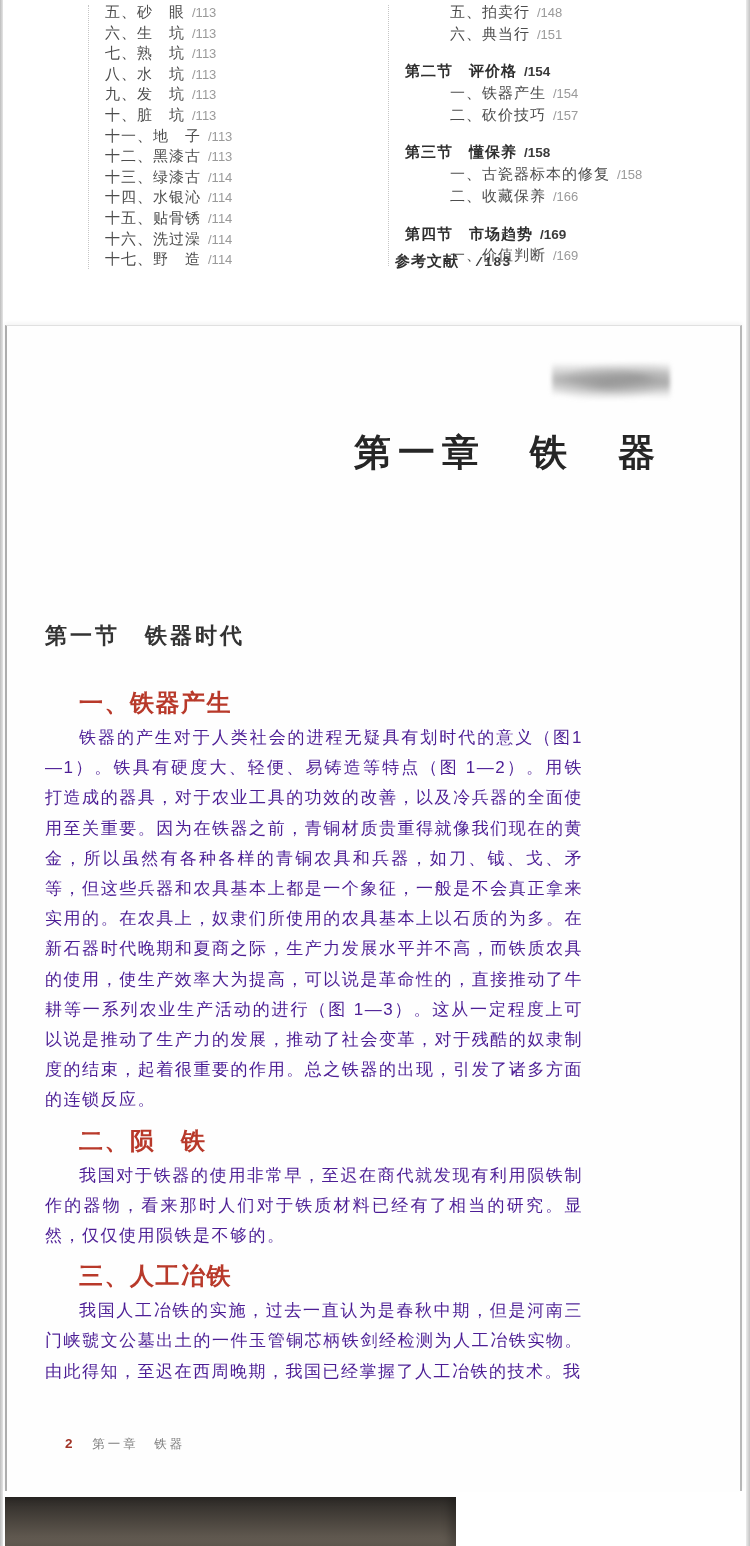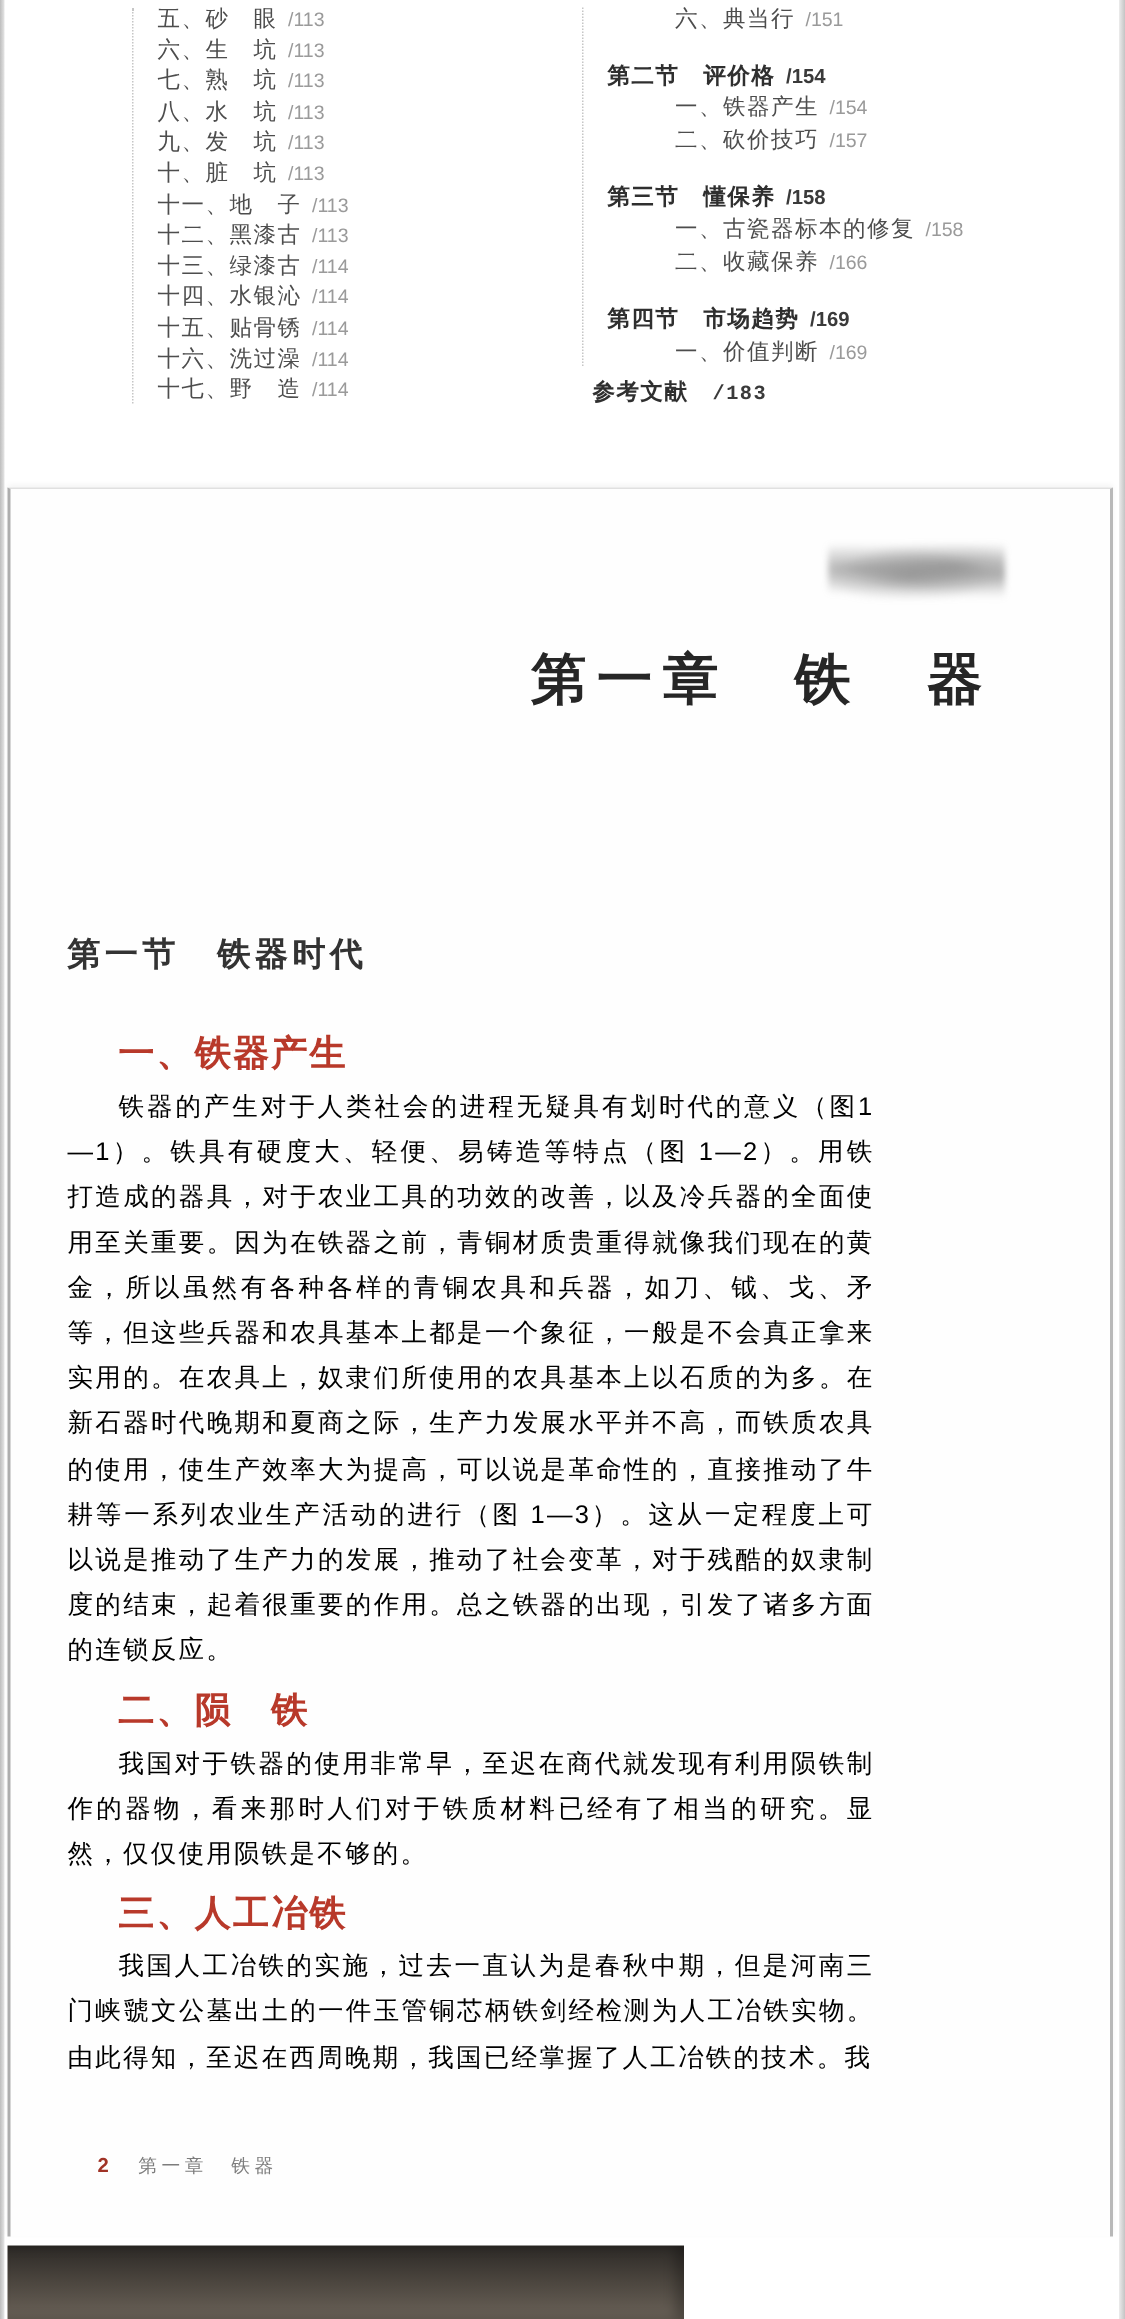--- a/index.html
+++ b/index.html
@@ -63,21 +63,21 @@
   }
 
   .subsections { position:absolute; left:38px; top:352px; width:538px; }
 
   .sub-heading {
     font-size:24px; font-weight:bold; color:#b8392a;
     padding-left:34px; letter-spacing:1.5px;
     margin:14px 0 9px 0; line-height:22px;
   }
   .body-text {
-    font-size:17px; line-height:30.2px; color:#000000;
+    font-size:17px; line-height:30.2px; color:#4c1d95;
     text-align:justify; text-indent:2em; letter-spacing:1.5px;
     margin:4px 0 10px 0;
   }
 
   .page-footer { position:absolute; left:58px; top:1110px; font-size:13px; white-space:nowrap; }
   .page-footer .pg-num { color:#a03326; font-weight:bold; margin-right:16px; font-size:13.5px; }
   .page-footer .running { color:#7d7d7d; letter-spacing:3px; font-size:12.5px; }
 
   
   .next-page-edge {
@@ -159,20 +159,24 @@
         </div>
 
         <div class="toc-row sub">
           <span class="lbl">十七、野　造</span>
           <span class="pg">/114</span>
         </div>
       </div>
 
     <div class="toc-col toc-right">
 
+        <div class="toc-row sub">
+          <span class="lbl">五、拍卖行</span>
+          <span class="pg">/148</span>
+        </div>
 
         <div class="toc-row sub">
           <span class="lbl">六、典当行</span>
           <span class="pg">/151</span>
         </div>
 
         <div class="toc-row section">
           <span class="lbl">第二节　评价格</span>
           <span class="pg">/154</span>
         </div>

